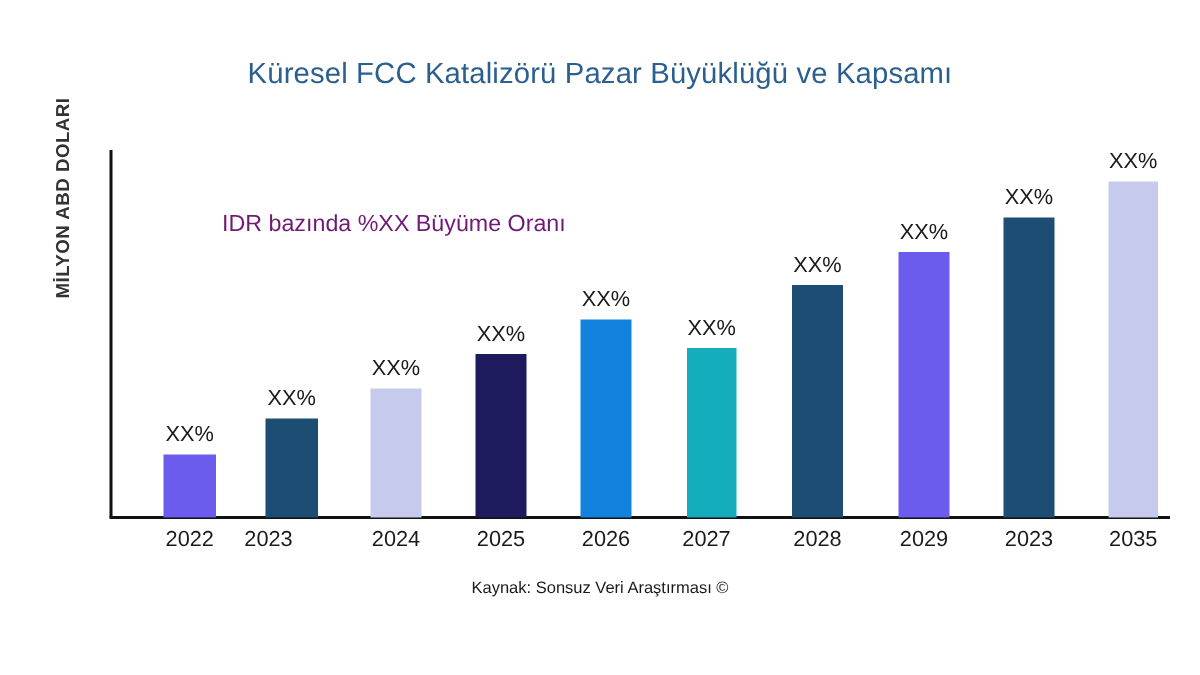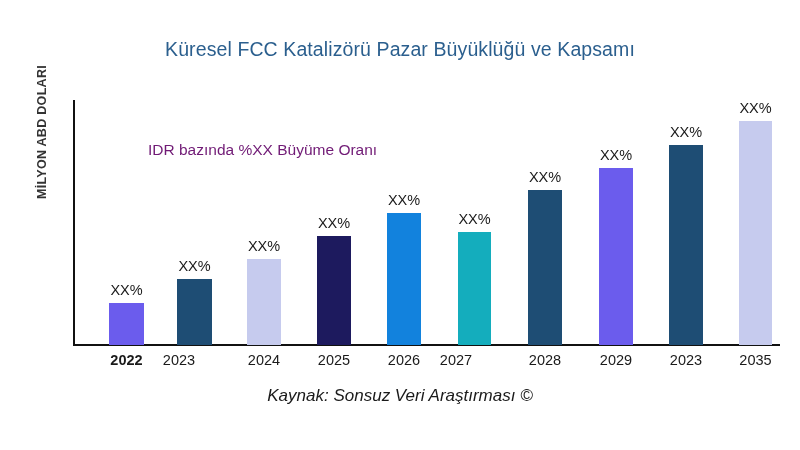--- a/index.html
+++ b/index.html
@@ -105,24 +105,23 @@
     color: #1a1a1a;
     white-space: nowrap;
   }
   
   .source {
     position: absolute;
     left: 0;
     top: 386px;
     width: 800px;
     text-align: center;
-    font-size: 17px;
+    font-size: 11px;
     color: #1a1a1a;
     white-space: nowrap;
-    font-style: italic;
   }
 </style>
 </head>
 <body>
 
 <div id="screen">
 
   <div class="chart-title">Küresel FCC Katalizörü Pazar Büyüklüğü ve Kapsamı</div>
 
   <div class="ylabel">MİLYON ABD DOLARI</div>
@@ -176,26 +175,26 @@
             <div class="bar-label">XX%</div>
           </div>
         </div>
         <div class="bar-group" style="left: 666px; width: 33px;">
           <div class="bar" style="left: 0px; width: 33px; height: 224px; background: rgb(198, 203, 238);">
             <div class="bar-label">XX%</div>
           </div>
         </div>
       </div>
     <div id="xticks-layer">
-        <div class="xtick" style="left: 53.5px; font-weight: bold;">2022</div>
+        <div class="xtick" style="left: 53.5px;">2022</div>
         <div class="xtick" style="left: 106px;">2023</div>
         <div class="xtick" style="left: 191px;">2024</div>
         <div class="xtick" style="left: 261px;">2025</div>
         <div class="xtick" style="left: 331px;">2026</div>
-        <div class="xtick" style="left: 383px;">2027</div>
+        <div class="xtick" style="left: 398px;">2027</div>
         <div class="xtick" style="left: 472px;">2028</div>
         <div class="xtick" style="left: 543px; text-align: right;">2029</div>
         <div class="xtick" style="left: 613px;">2023</div>
         <div class="xtick" style="left: 682.5px;">2035</div>
       </div>
   </div>
 
   <div class="annotation">IDR bazında %XX Büyüme Oranı</div>
 
   <div class="source">Kaynak: Sonsuz Veri Araştırması ©</div>

